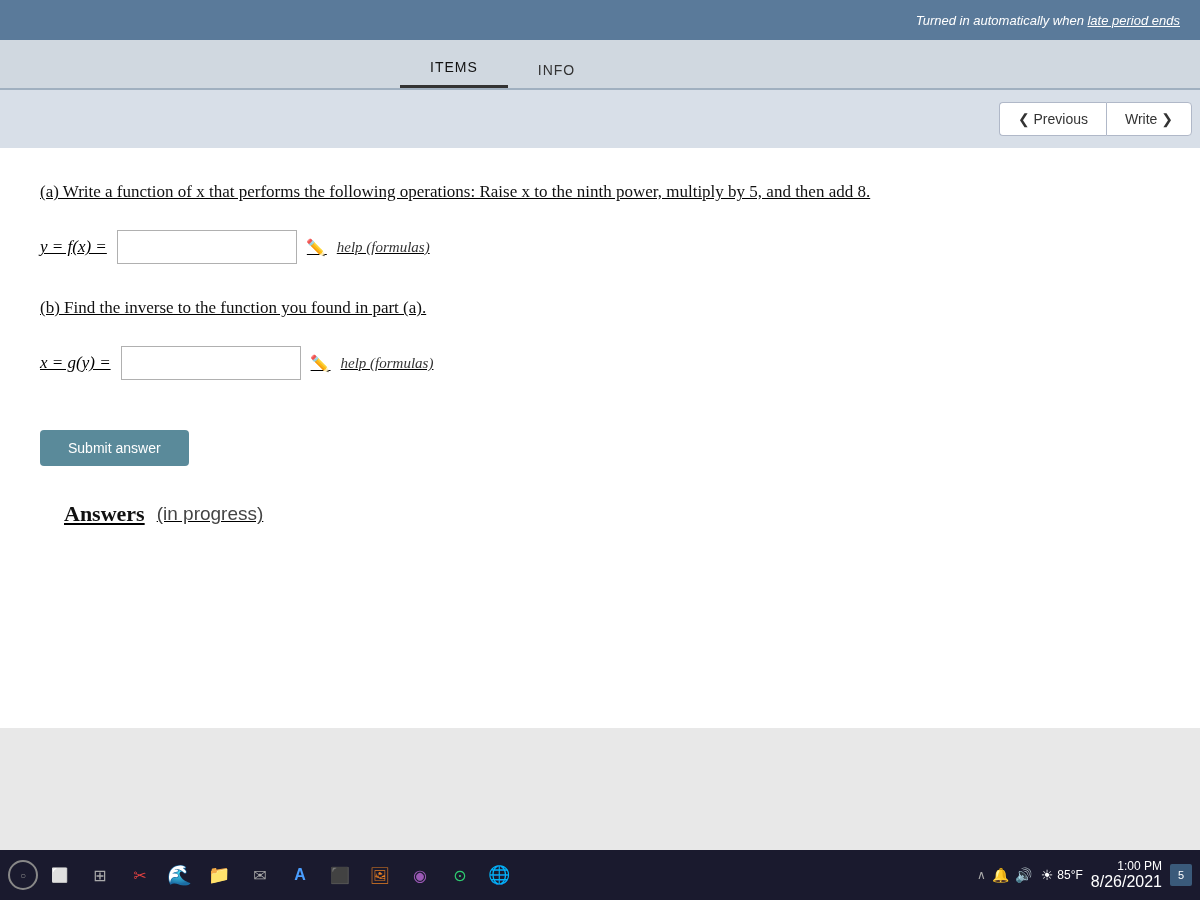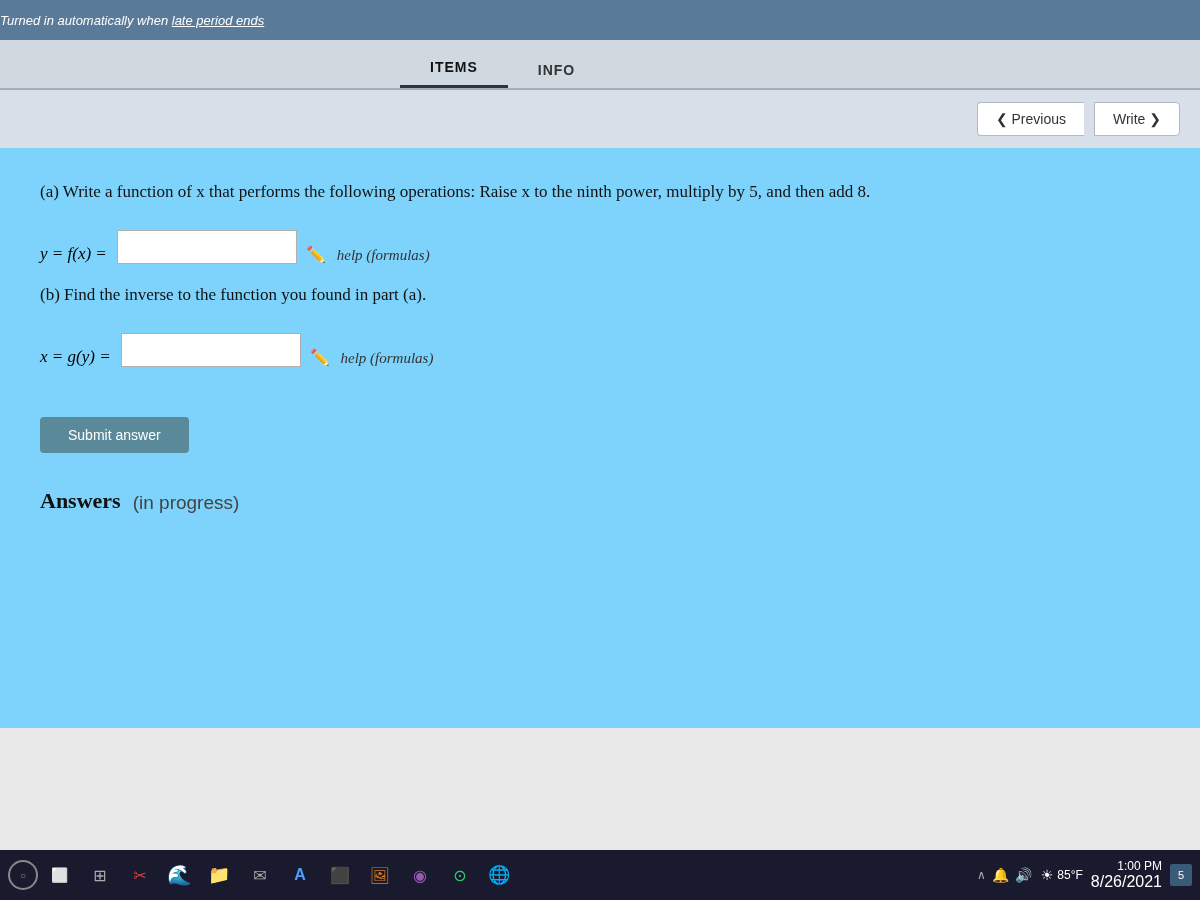--- a/index.html
+++ b/index.html
@@ -11,21 +11,21 @@
       overflow: hidden;
       position: relative;
     }
 
     
     .top-header {
       background: #5a7a9a;
       height: 40px;
       display: flex;
       align-items: center;
-      justify-content: flex-start;
+      justify-content: flex-end;
       padding-right: 20px;
     }
     .top-header-text {
       color: white;
       font-size: 13px;
       font-family: Arial, sans-serif;
       font-style: italic;
     }
     .top-header-text span {
       text-decoration: underline;
@@ -36,74 +36,75 @@
       background: #d0d8e0;
       display: flex;
       align-items: flex-end;
       padding: 0 400px;
       height: 50px;
       border-bottom: 2px solid #a0b0c0;
     }
     .tab {
       font-family: Arial, sans-serif;
       font-size: 14px;
-      font-weight: bold;
+      font-weight: normal;
       letter-spacing: 1px;
       padding: 10px 30px;
       cursor: pointer;
       color: #333;
     }
     .tab.active {
       border-bottom: 3px solid #333;
       color: #111;
     }
 
     
     .nav-row {
       background: #d8dfe8;
       display: flex;
       justify-content: flex-end;
-      padding: 12px 20px;
-      gap: 10px;
+      padding: 12px 8px;
+      gap: 0;
     }
     .nav-btn {
       background: white;
       border: 1px solid #b0b8c8;
       padding: 8px 18px;
       font-family: Arial, sans-serif;
       font-size: 14px;
       cursor: pointer;
       color: #333;
     }
     .nav-btn.prev {
       border-radius: 4px 0 0 4px;
       border-right: none;
     }
     .nav-btn.next {
       border-radius: 0 4px 4px 0;
     }
 
     
     .main-content {
-      background: #7dd3fc;
+      background: #ffffff;
       padding: 30px 40px;
       min-height: 580px;
+      text-decoration: underline;
     }
 
     .question-text {
       font-size: 17px;
       color: #111;
       line-height: 1.6;
       margin-bottom: 25px;
       font-family: Georgia, serif;
     }
 
     .math-row {
       display: flex;
-      align-items: flex-end;
+      align-items: center;
       margin-bottom: 10px;
       gap: 10px;
     }
     .math-label {
       font-size: 17px;
       font-family: Georgia, serif;
       font-style: italic;
       white-space: nowrap;
     }
     .math-input {
@@ -122,40 +123,41 @@
     .help-link {
       font-size: 15px;
       color: #333;
       font-family: Georgia, serif;
       font-style: italic;
       cursor: pointer;
       text-decoration: none;
     }
 
     .part-b {
-      margin-top: 17px;
+      margin-top: 30px;
     }
 
     .submit-btn {
       margin-top: 40px;
       background: #5a8a9a;
       color: white;
       border: none;
       padding: 10px 28px;
       font-family: Arial, sans-serif;
       font-size: 14px;
       border-radius: 4px;
       cursor: pointer;
     }
 
     .answers-section {
       margin-top: 35px;
       display: flex;
-      align-items: flex-end;
+      align-items: center;
       gap: 12px;
+      margin-left: 24px;
     }
     .answers-title {
       font-size: 22px;
       font-family: Georgia, serif;
       font-weight: bold;
       color: #111;
     }
     .in-progress {
       font-size: 19px;
       color: #444;

